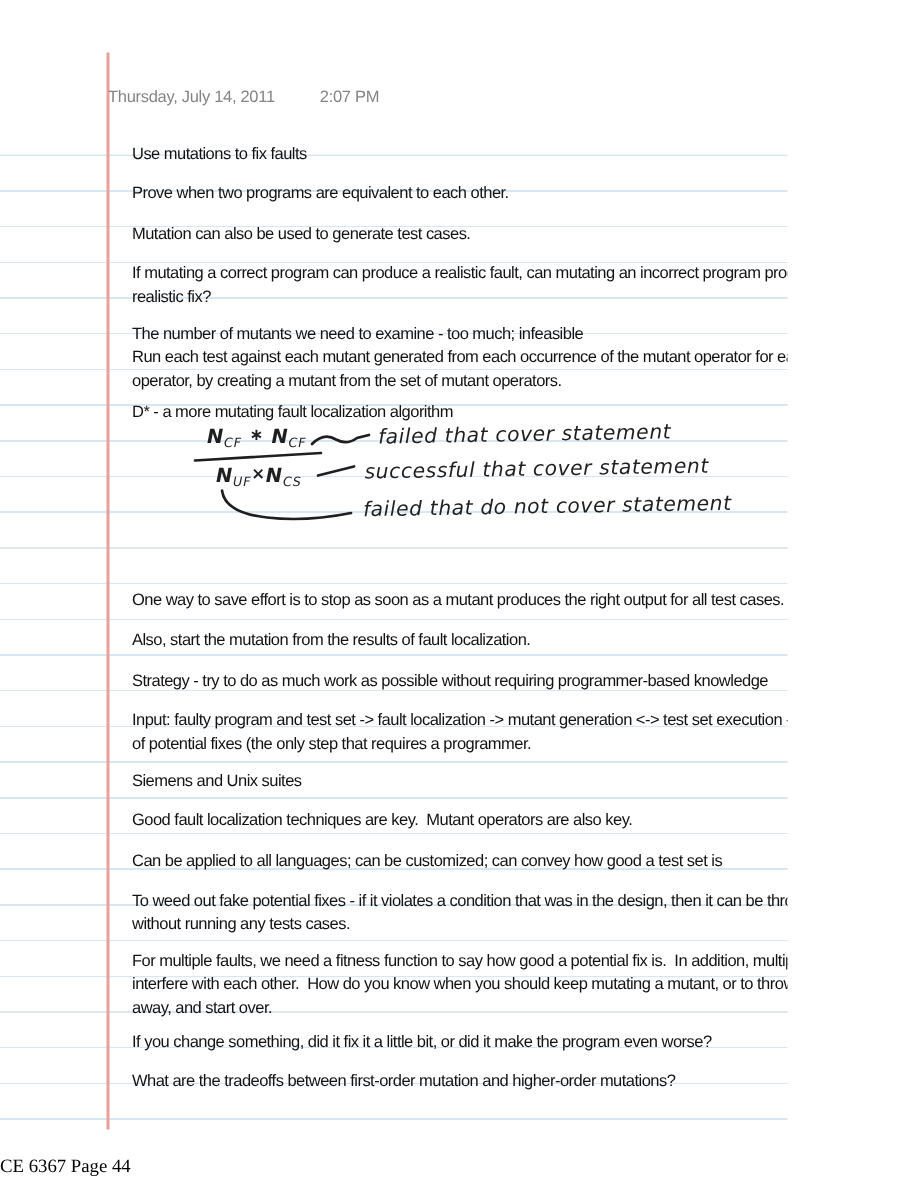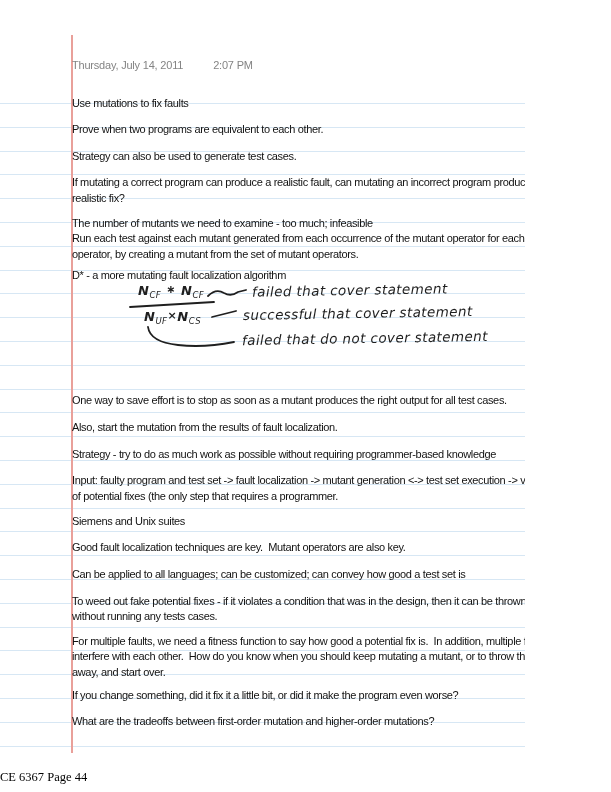--- a/index.html
+++ b/index.html
@@ -18,21 +18,21 @@
     background:#e9a09a;
   }
   .date-row {
     position:absolute; left:72px; top:59px; font-size:11px; color:#848484;
     letter-spacing:-0.2px;
   }
   .date-row .time { margin-left:30px; }
   p.note {
     position:absolute; left:72px; width:500px; margin:0;
     font-size:11px; line-height:15.6px; color:#121212;
-    letter-spacing:-0.35px; white-space:pre-wrap;
+    letter-spacing:-0.35px; white-space:pre-wrap;padding-left:16px;
   }
   
   .handwriting {
     position:absolute; left:110px; top:280px; width:420px; height:92px;
     color:#1f1f1f;
   }
   .handwriting svg { position:absolute; left:0; top:0; }
   .hw {
     position:absolute; font-family:"DejaVu Sans", sans-serif; font-style:italic;
     color:#1f1f1f; white-space:nowrap;
@@ -53,21 +53,21 @@
 
   <div class="rules"></div>
   <div class="margin-line"></div>
 
   <div class="date-row">
     <span>Thursday, July 14, 2011</span><span class="time">2:07 PM</span>
   </div>
 
   <p class="note" style="top:96px">Use mutations to fix faults</p>
   <p class="note" style="top:122px">Prove when two programs are equivalent to each other.</p>
-  <p class="note" style="top:148.5px">Strategy can also be used to generate test cases.</p>
+  <p class="note" style="top:148.5px">Mutation can also be used to generate test cases.</p>
   <p class="note" style="top:175px">If mutating a correct program can produce a realistic fault, can mutating an incorrect program produce a realistic fix?</p>
   <p class="note" style="top:215.5px">The number of mutants we need to examine - too much; infeasible
 Run each test against each mutant generated from each occurrence of the mutant operator for each mutant operator, by creating a mutant from the set of mutant operators.</p>
   <p class="note" style="top:267.5px">D* - a more mutating fault localization algorithm</p>
   <p class="note" style="top:392.5px">One way to save effort is to stop as soon as a mutant produces the right output for all test cases.</p>
   <p class="note" style="top:419.5px">Also, start the mutation from the results of fault localization.</p>
   <p class="note" style="top:473px">Input: faulty program and test set -&gt; fault localization -&gt; mutant generation &lt;-&gt; test set execution -&gt; verification of potential fixes (the only step that requires a programmer.</p>
   <p class="note" style="top:446.5px">Strategy - try to do as much work as possible without requiring programmer-based knowledge</p>
   <p class="note" style="top:513.5px">Siemens and Unix suites</p>
   <p class="note" style="top:540px">Good fault localization techniques are key.  Mutant operators are also key.</p>

